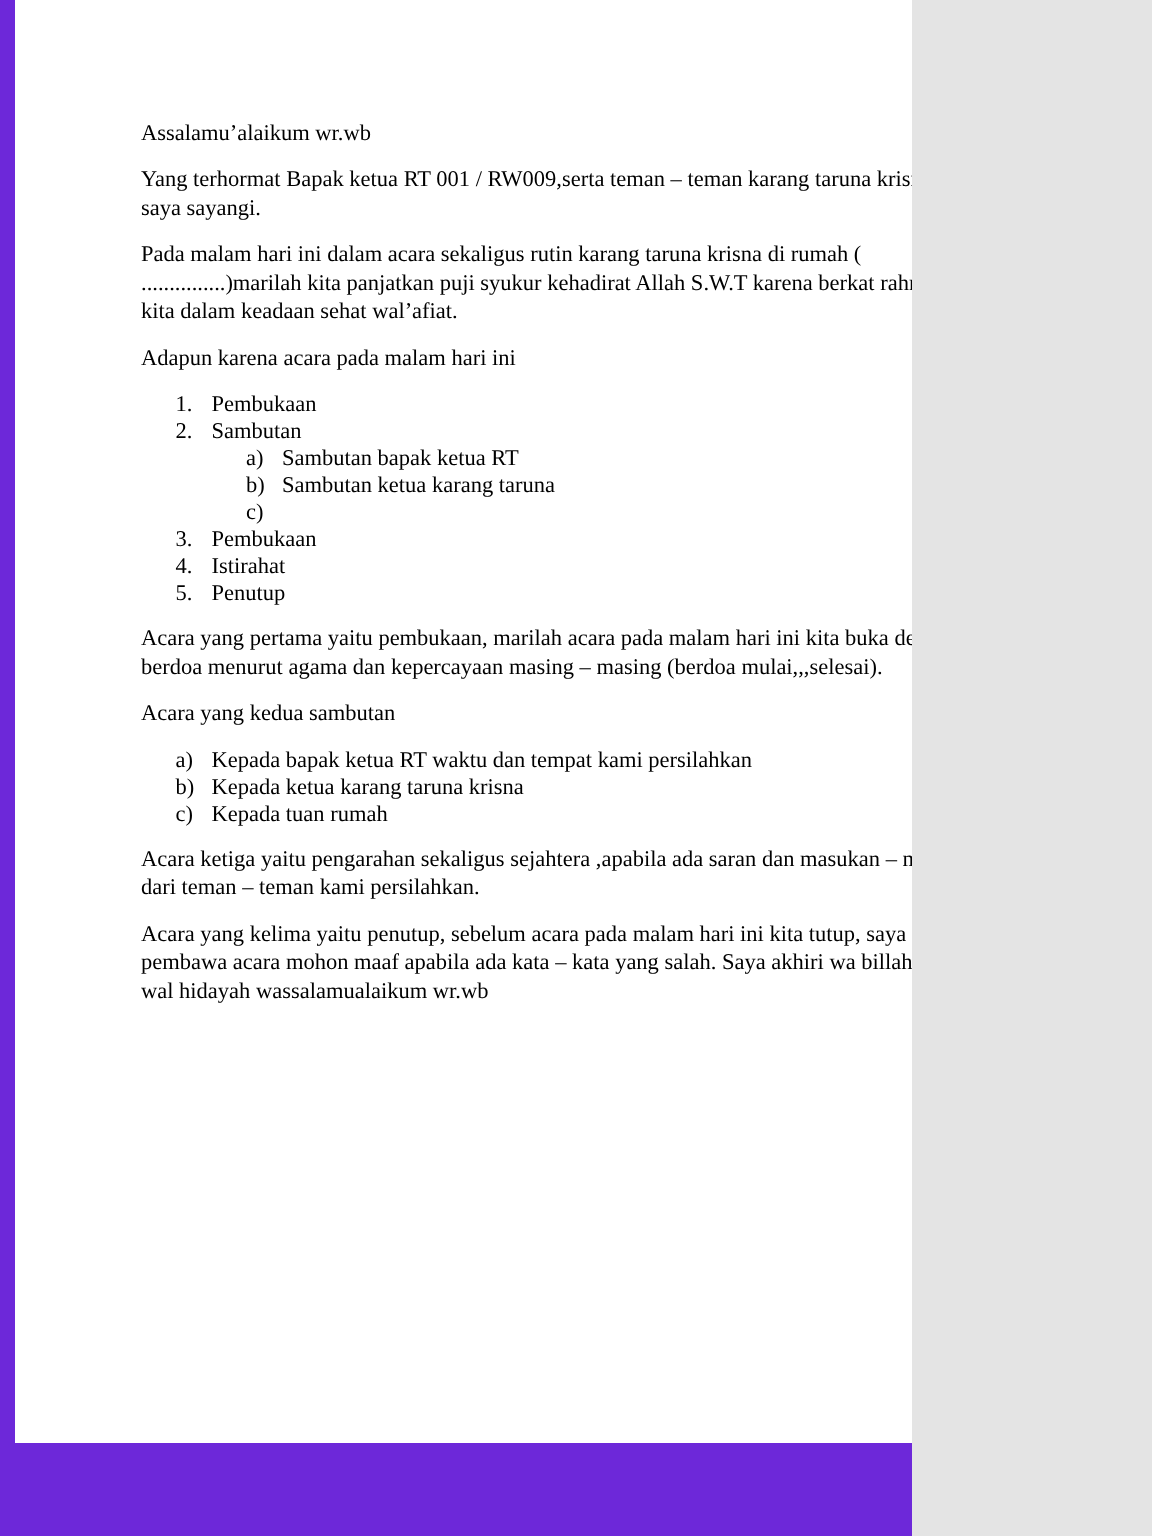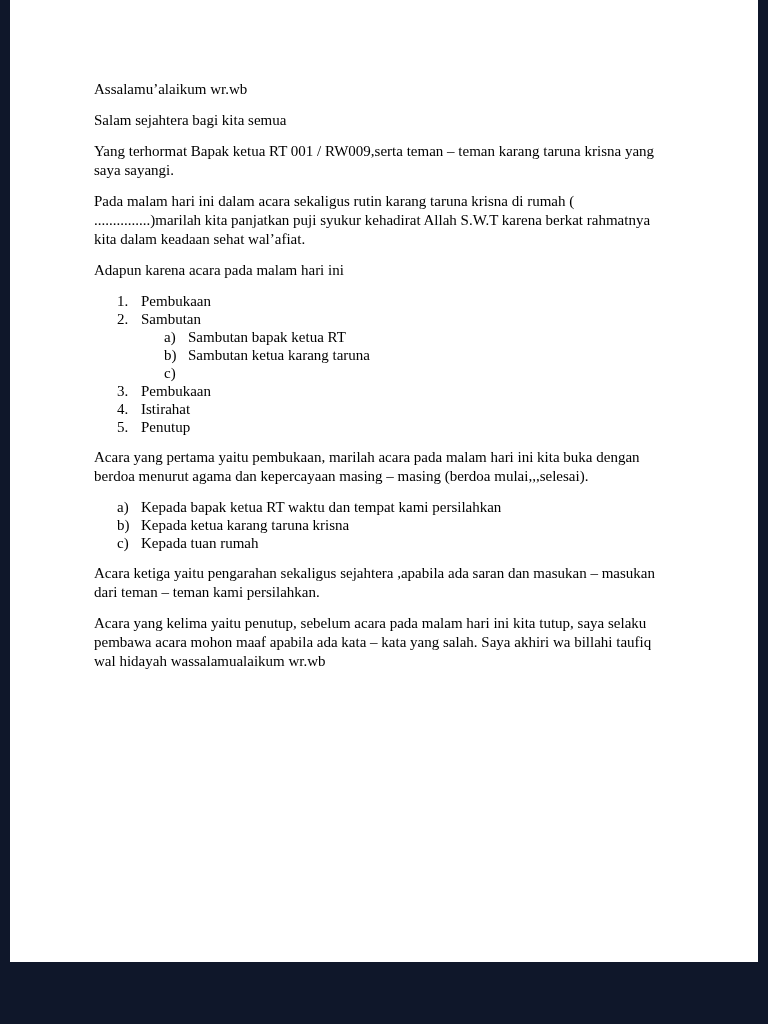--- a/index.html
+++ b/index.html
@@ -4,23 +4,23 @@
 <style>
   * { box-sizing: border-box; margin: 0; padding: 0; }
   html, body {
     width: 768px;
     height: 1024px;
     background: #e4e4e4;
     font-family: "Liberation Serif", serif;
   }
   .canvas {
     position: relative;
-    width: 768px;
+    width: 608px;
     height: 1024px;
-    background: #0f172a;
+    background: #6d28d9;
     overflow: hidden;
   }
   .page {
     position: absolute;
     left: 10px;
     top: 0;
     width: 748px;
     height: 962px;
     background: #ffffff;
     color: #000000;
@@ -47,21 +47,20 @@
   .li.l2 .mk { width: 24px; }
   .li .tx { flex: 1 1 auto; }
 </style>
 </head>
 <body>
 
 <div class="canvas">
   <div class="page">
 
     <p>Assalamu’alaikum wr.wb</p>
-    <p>Salam sejahtera bagi kita semua</p>
     <p>Yang terhormat Bapak ketua  RT 001 / RW009,serta teman – teman karang taruna krisna yang saya sayangi.</p>
     <p>Pada malam hari ini dalam acara sekaligus rutin karang taruna krisna di rumah ( ...............)marilah kita panjatkan puji syukur kehadirat Allah S.W.T  karena berkat rahmatnya kita dalam keadaan sehat wal’afiat.</p>
     <p>Adapun karena acara pada malam hari ini</p>
 
     <div class="list">
       <div class="li l1">
         <span class="mk">1.</span>
         <span class="tx">Pembukaan</span>
       </div>
       <div class="li l1">
@@ -87,20 +86,21 @@
         <span class="mk">4.</span>
         <span class="tx">Istirahat</span>
       </div>
       <div class="li l1">
         <span class="mk">5.</span>
         <span class="tx">Penutup</span>
       </div>
     </div>
 
     <p>Acara yang pertama yaitu pembukaan, marilah acara pada malam hari ini kita buka dengan berdoa menurut agama dan kepercayaan masing – masing (berdoa mulai,,,selesai).</p>
+    <p>Acara yang kedua sambutan</p>
 
     <div class="list">
       <div class="li l1">
         <span class="mk">a)</span>
         <span class="tx">Kepada bapak ketua RT waktu dan tempat kami persilahkan</span>
       </div>
       <div class="li l1">
         <span class="mk">b)</span>
         <span class="tx">Kepada ketua karang taruna krisna</span>
       </div>

